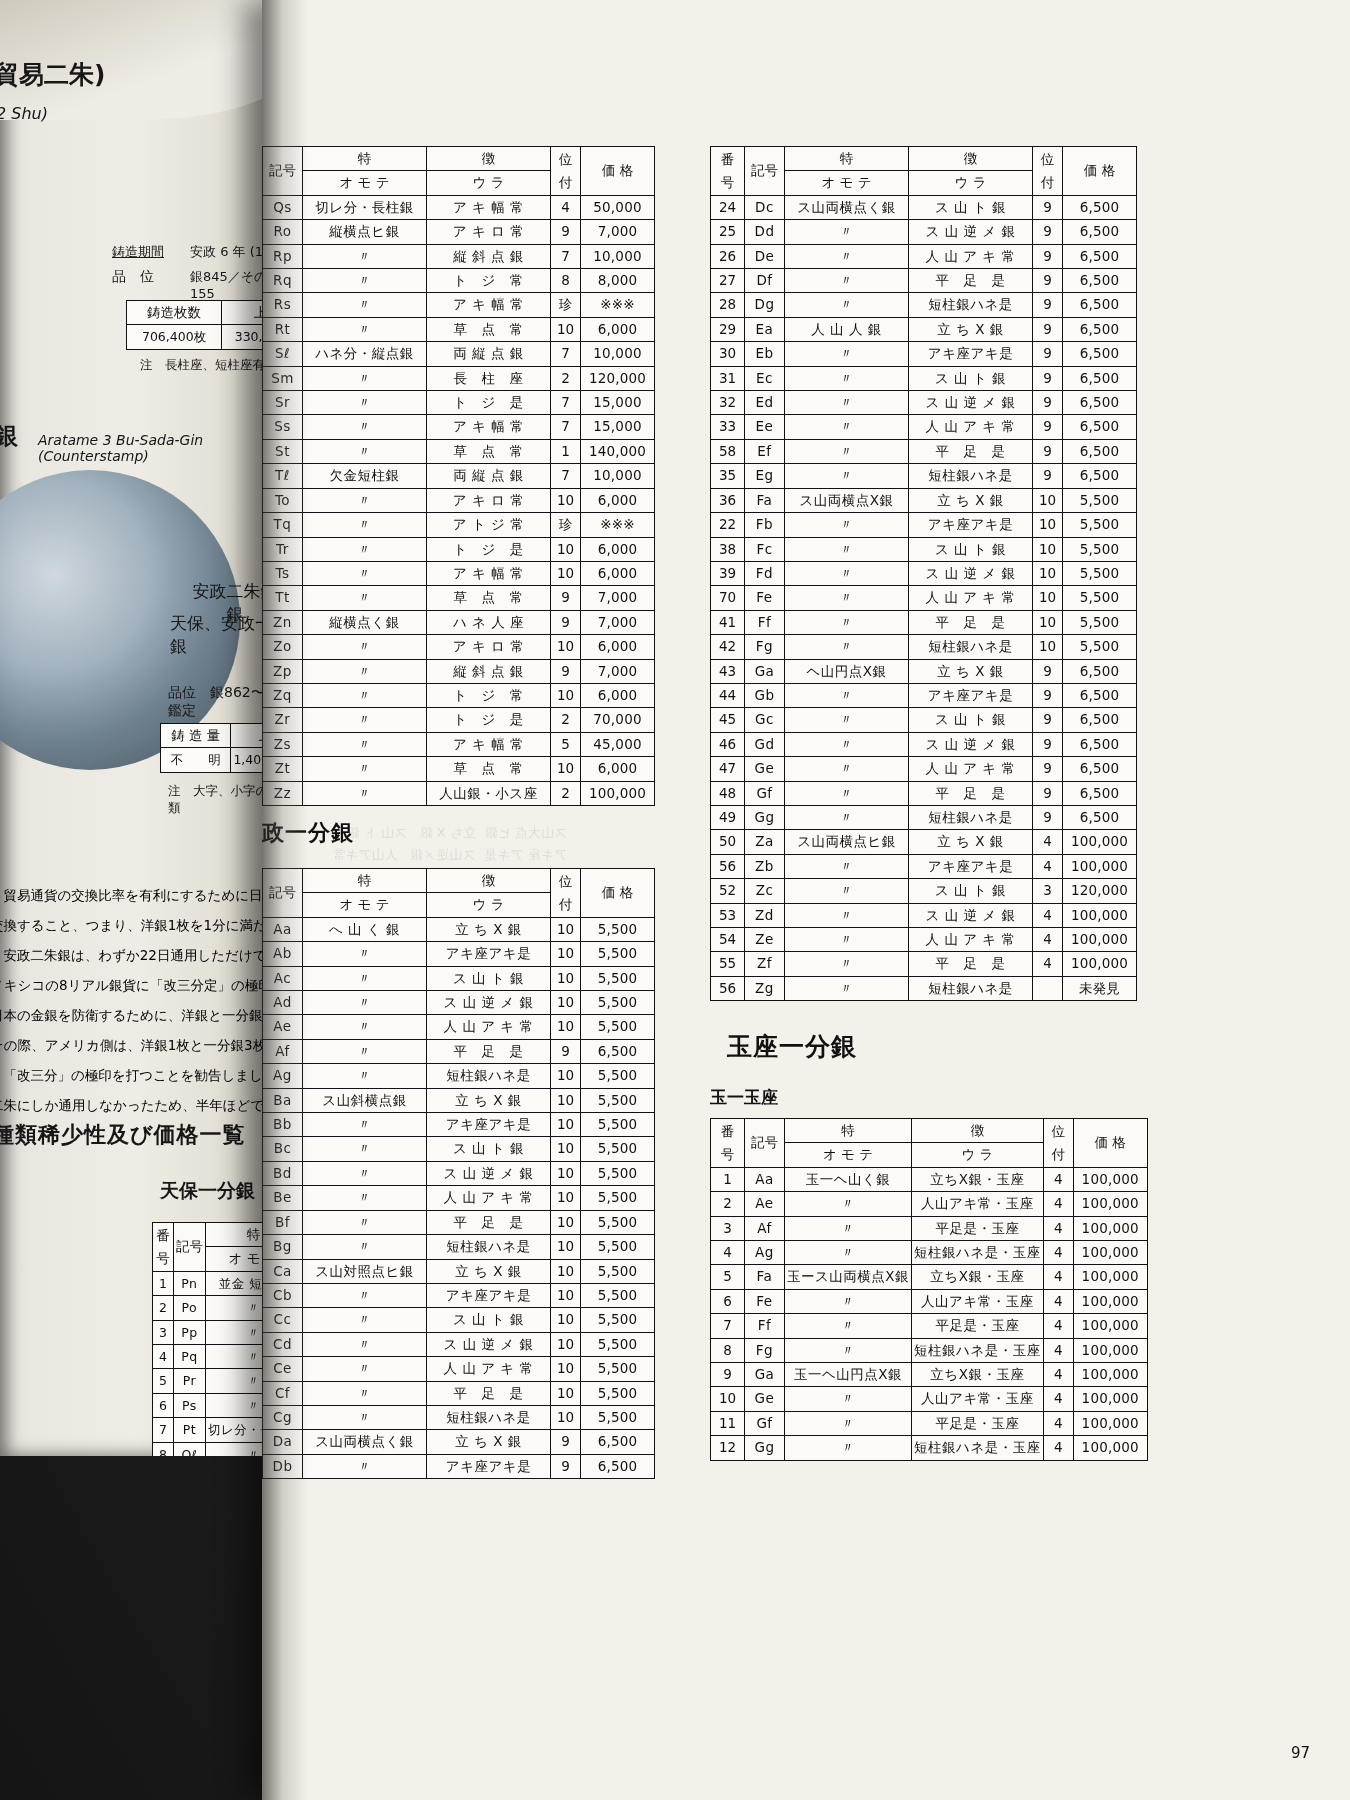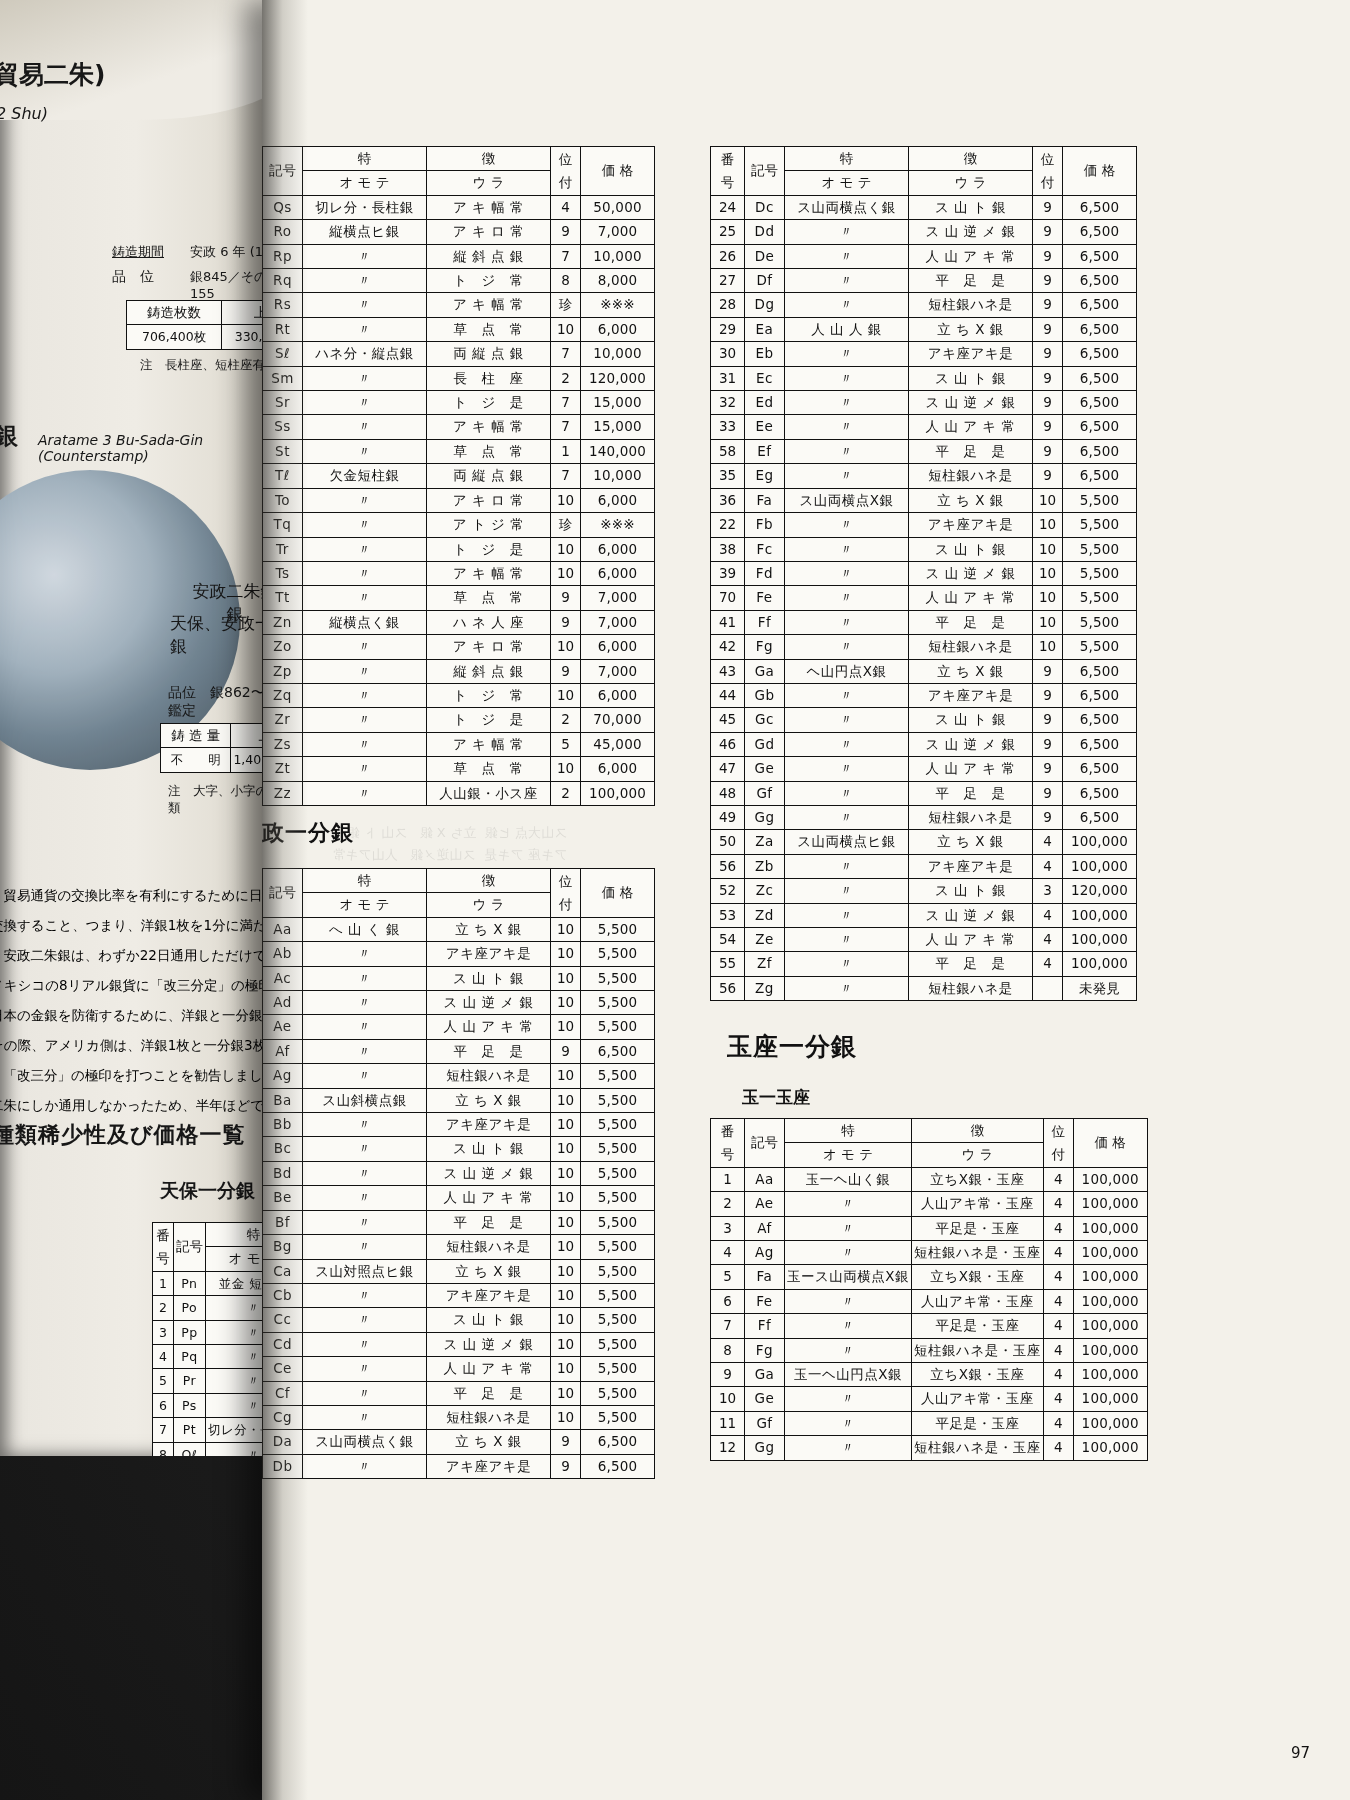--- a/index.html
+++ b/index.html
@@ -919,21 +919,21 @@
             <td class="mark">Zg</td>
             <td class="feat">〃</td>
             <td class="feat">短柱銀ハネ是</td>
             <td class=""></td>
             <td class="price">未発見</td>
           </tr>
         </tbody>
     </table>
 
     <div class="sec-title" style="position:absolute; left:17px; top:1030px; font-size:25px;">玉座一分銀</div>
-    <div class="sub-title" style="position:absolute; left:0px; top:1086px; font-size:17px;margin-left:32px;">玉一玉座</div>
+    <div class="sub-title" style="position:absolute; left:0px; top:1086px; font-size:17px;">玉一玉座</div>
 
     <table class="t" style="position:absolute; left:0px; top:1118px;">
       <colgroup>
         <col class="c-no">
           <col class="c-mk">
           <col class="c-om">
           <col class="c-ur">
           <col class="c-rank">
           <col class="c-pr">
       </colgroup>

